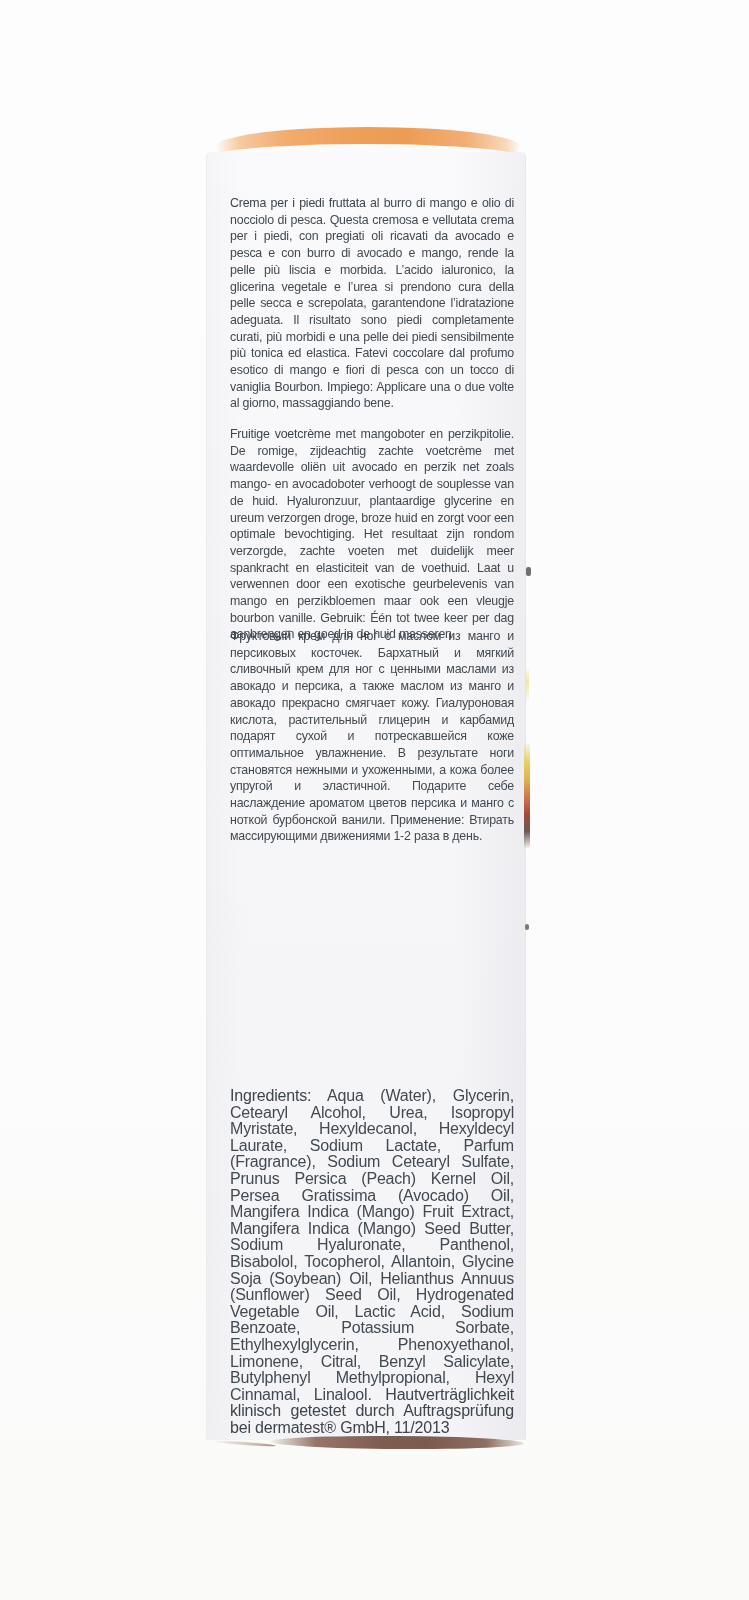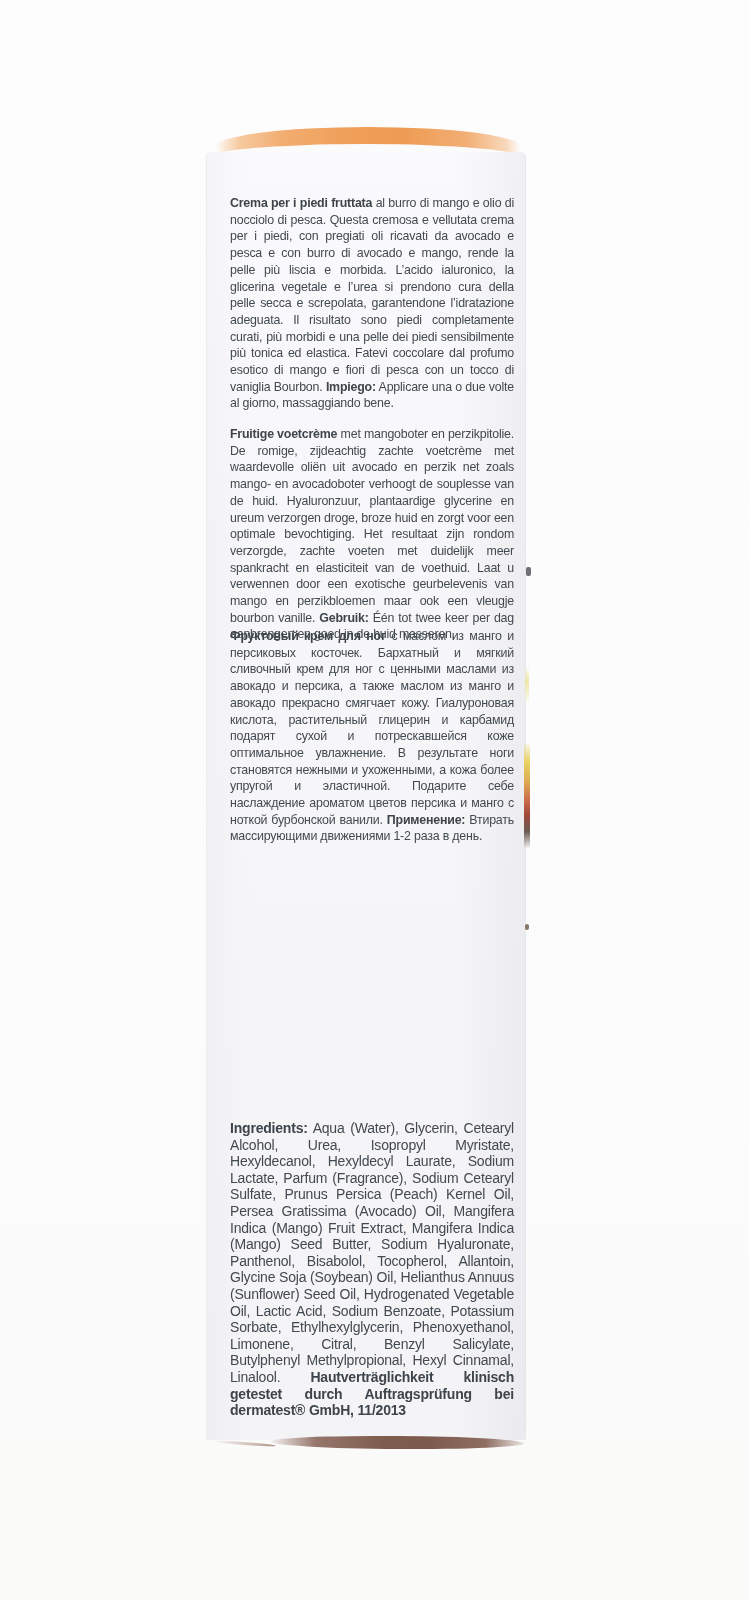--- a/index.html
+++ b/index.html
@@ -90,25 +90,25 @@
     position: absolute;
     left: 23px;
     width: 284px;
     margin: 0;
     text-align: justify;
     font-size: 12.4px;
     line-height: 16.7px;
     letter-spacing: -0.2px;
     color: #424950;
   }
-  .para b { font-weight: 700; color: #3d444b; }
+  .para b { font-weight: 400; color: #3d444b; }
   .para-it { top: 43px; }
   .para-nl { top: 274px; }
   .para-ru { top: 476px; }
-  .para-ing { top: 968px; font-size: 14px; line-height: 16.6px; }
+  .para-ing { top: 936px; font-size: 16px; line-height: 16.6px; }
 </style>
 </head>
 <body>
 
 <div class="photo">
 
   <div class="flap"></div>
   <div class="flap-cap"></div>
 
   <div class="face">

